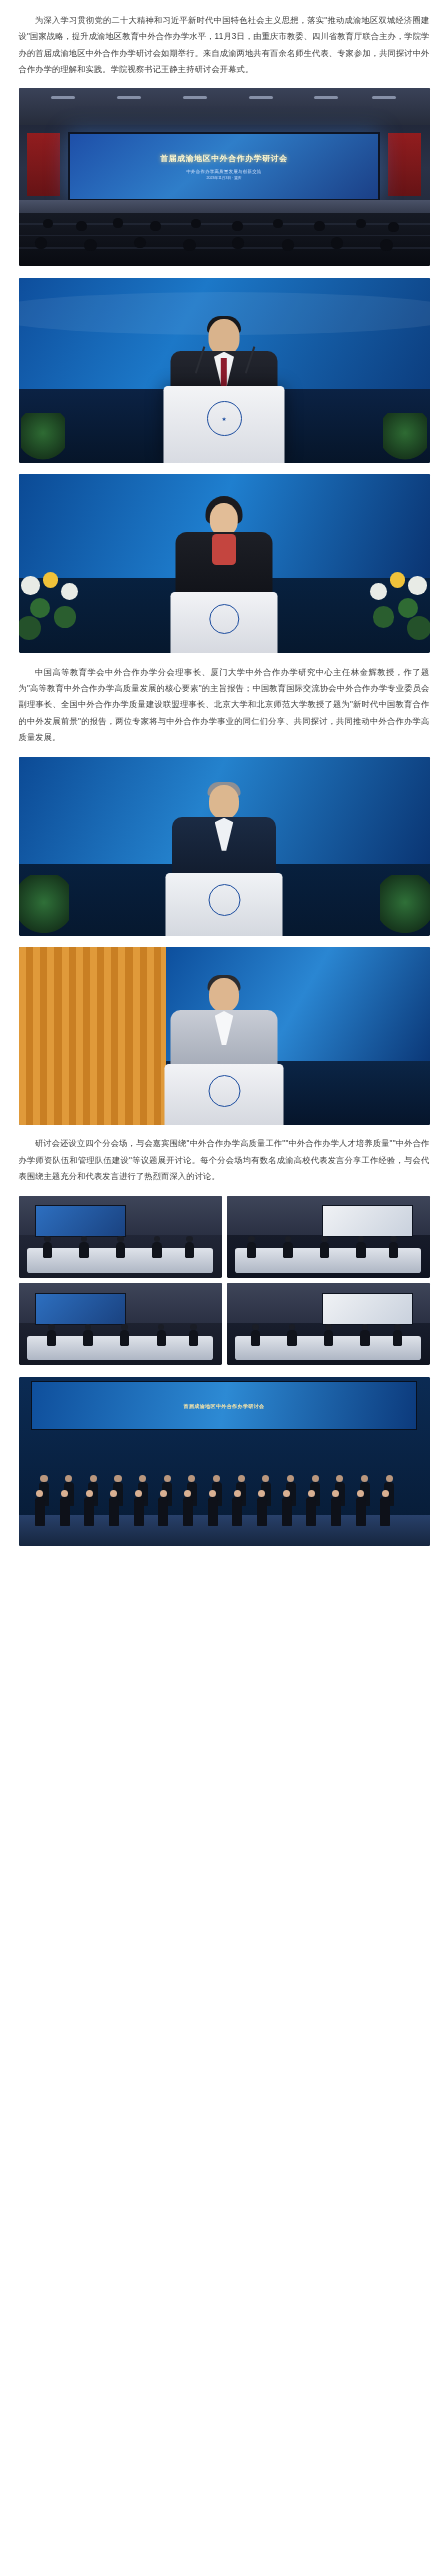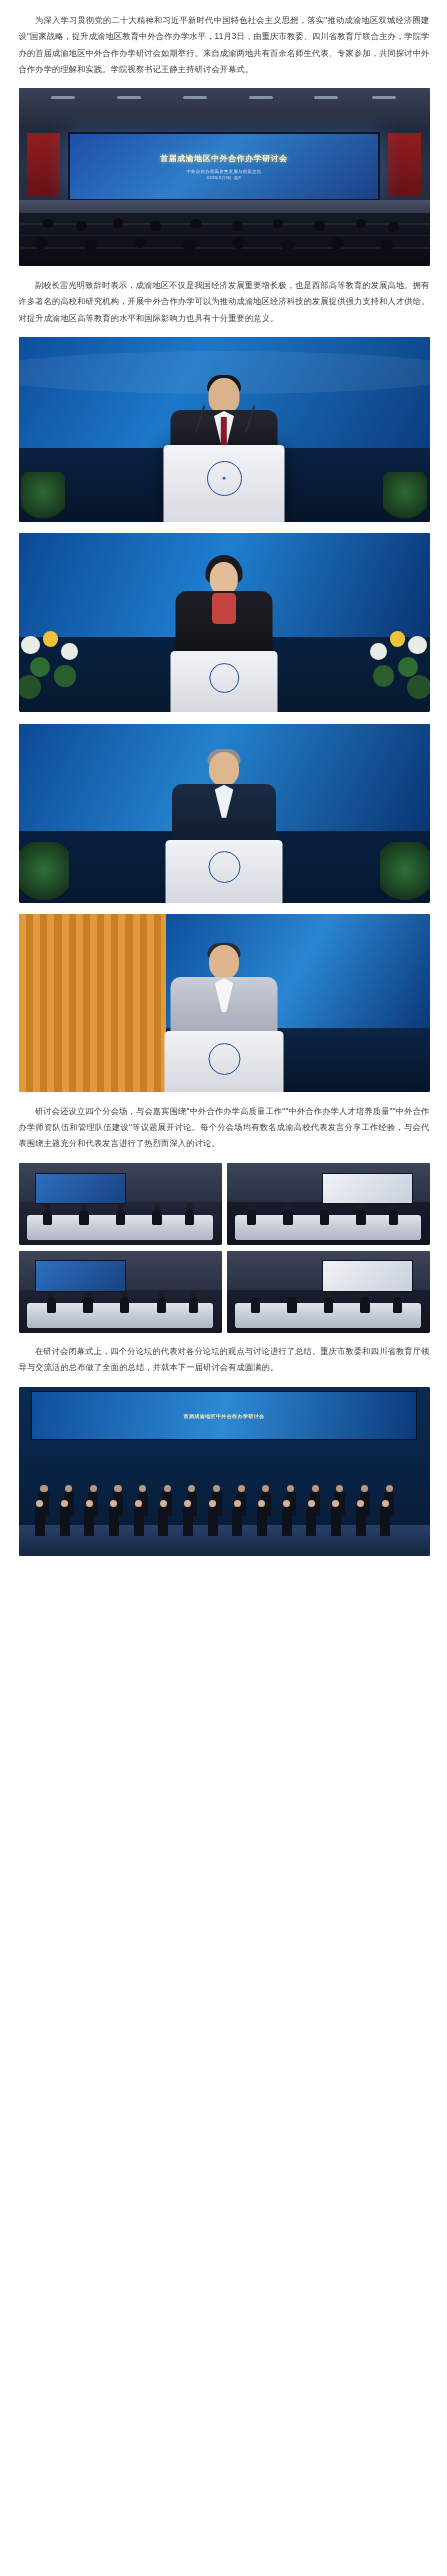--- a/index.html
+++ b/index.html
@@ -379,21 +379,20 @@
         <div class="head" style="left:28%; top:23.5px; width:12px; height:11.4px;"></div>
         <div class="head" style="left:40%; top:26px; width:12.8px; height:12px;"></div>
         <div class="head" style="left:52%; top:24px; width:12px; height:11.4px;"></div>
         <div class="head" style="left:64%; top:26px; width:12.8px; height:12px;"></div>
         <div class="head" style="left:76%; top:24px; width:12px; height:11.4px;"></div>
         <div class="head" style="left:88%; top:26px; width:12.8px; height:12px;"></div>
       </div>
     </div>
   </div>
 
-  <p class="para">副校长雷光明致辞时表示，成渝地区不仅是我国经济发展重要增长极，也是西部高等教育的发展高地。拥有许多著名的高校和研究机构，开展中外合作办学可以为推动成渝地区经济科技的发展提供强力支持和人才供给。对提升成渝地区高等教育的水平和国际影响力也具有十分重要的意义。</p>
 
   <div class="figure">
     <div class="photo p2">
       <div class="bg-screen">
         <div class="bg-wave" style="top:14.2px"></div>
         <div class="bg-wave" style="top:50px; opacity:.05"></div>
       </div>
       <div class="floor"></div>
       <div class="plant l"></div>
       <div class="plant r"></div>
@@ -433,20 +432,21 @@
         <div class="flower" style="right:7.1px; top:7.1px; width:18.5px; height:18.5px; background:#e8ebe6;"></div>
         <div class="flower" style="right:28.4px; top:2.8px;  width:15.6px; height:15.6px; background:#f0c23a;"></div>
         <div class="flower" style="right:47px; top:14.2px; width:17px; height:17px; background:#e8ebe6;"></div>
         <div class="flower" style="right:15.6px; top:28.4px; width:20px; height:20px; background:#2f6b33;"></div>
         <div class="flower" style="right:40px; top:37px; width:21.3px; height:21.3px; background:#2a5e2f;"></div>
         <div class="flower" style="right:2.8px;  top:47px; width:24px; height:24px; background:#24512a;"></div>
       </div>
     </div>
   </div>
 
+  <p class="para">中国高等教育学会中外合作办学分会理事长、厦门大学中外合作办学研究中心主任林金辉教授，作了题为"高等教育中外合作办学高质量发展的核心要素"的主旨报告；中国教育国际交流协会中外合作办学专业委员会副理事长、全国中外合作办学质量建设联盟理事长、北京大学和北京师范大学教授了题为"新时代中国教育合作的中外发展前景"的报告，两位专家将与中外合作办学事业的同仁们分享、共同探讨，共同推动中外合作办学高质量发展。</p>
 
   <div class="figure">
     <div class="photo p5">
       <div class="bg-screen"></div>
       <div class="plant l"></div>
       <div class="plant r"></div>
       <div class="person-hair"></div>
       <div class="person-head"></div>
       <div class="person-body"></div>
       <div class="person-shirt"></div>
@@ -513,21 +513,20 @@
         <div class="table"></div>
         <div class="p" style="left:12%"></div>
         <div class="p" style="left:30%"></div>
         <div class="p" style="left:48%"></div>
         <div class="p" style="left:66%"></div>
         <div class="p" style="left:82%"></div>
       </div>
     </div>
   </div>
 
-  <p class="para">在研讨会闭幕式上，四个分论坛的代表对各分论坛的观点与讨论进行了总结。重庆市教委和四川省教育厅领导与交流活的总布做了全面的总结，并就本下一届研讨会有成圆满的。</p>
 
   <div class="figure" style="margin-bottom:0;">
     <div class="photo p8">
       <div class="bg-screen">
         <span>首届成渝地区中外合作办学研讨会</span>
       </div>
       <div class="stage"></div>
       <div class="grp back" style="left:5%"></div>
       <div class="grp back" style="left:11%"></div>
       <div class="grp back" style="left:17%"></div>

